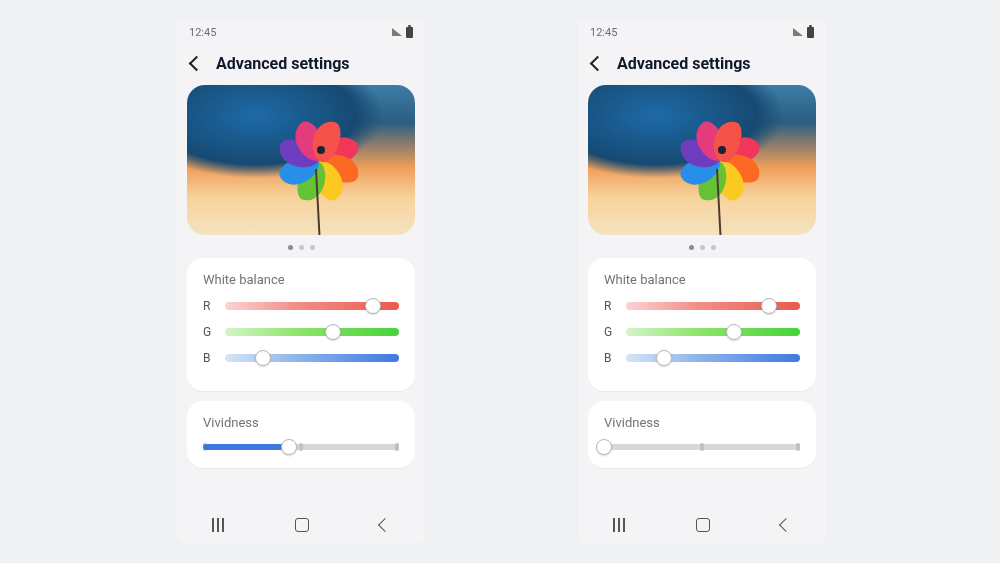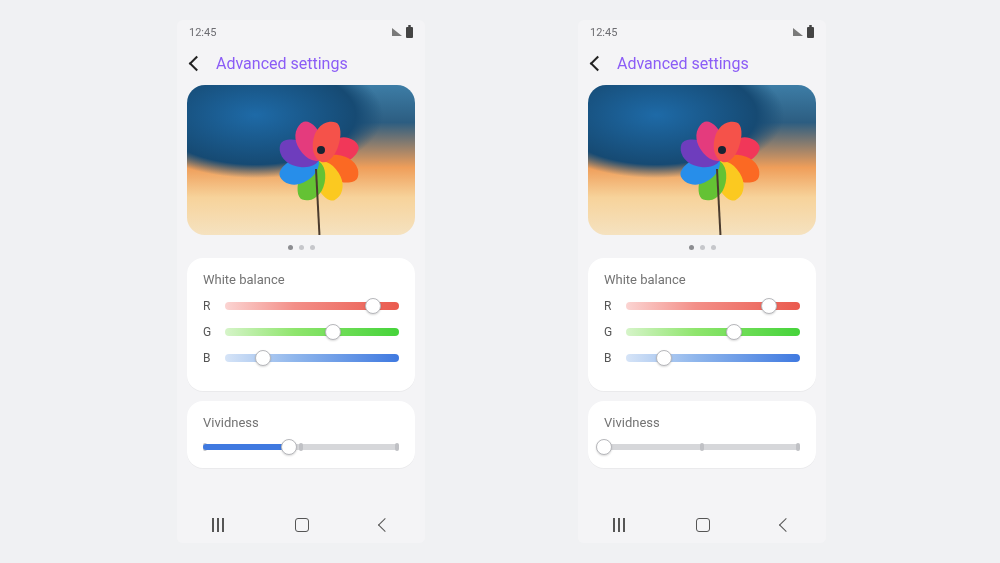--- a/index.html
+++ b/index.html
@@ -36,21 +36,21 @@
   .sig { width: 0; height: 0; border-left: 0 solid transparent; border-right: 10px solid #7a7a7a; border-bottom: 0; border-top: 8px solid transparent; transform: scaleX(-1); }
   .batt { width: 7px; height: 11px; background: #444; border-radius: 1px; position: relative; }
   .batt::before { content:""; position:absolute; top:-2px; left:2px; width:3px; height:2px; background:#444; border-radius:1px; }
 
   
   .header {
     display: flex; align-items: center; gap: 14px;
     padding: 12px 12px 12px 14px;
   }
   .back-chevron { width: 9px; height: 9px; border-left: 2px solid #222; border-bottom: 2px solid #222; transform: rotate(45deg); }
-  .title { font-size: 16px; font-weight: 400; color: #8b5cf6; }
+  .title { font-size: 16px; font-weight: 700; color: #0f172a; }
 
   
   .card {
     margin: 0 10px 10px 10px;
     background: #fff;
     border-radius: 16px;
     box-shadow: 0 1px 0 rgba(0,0,0,0.04);
   }
 
   

